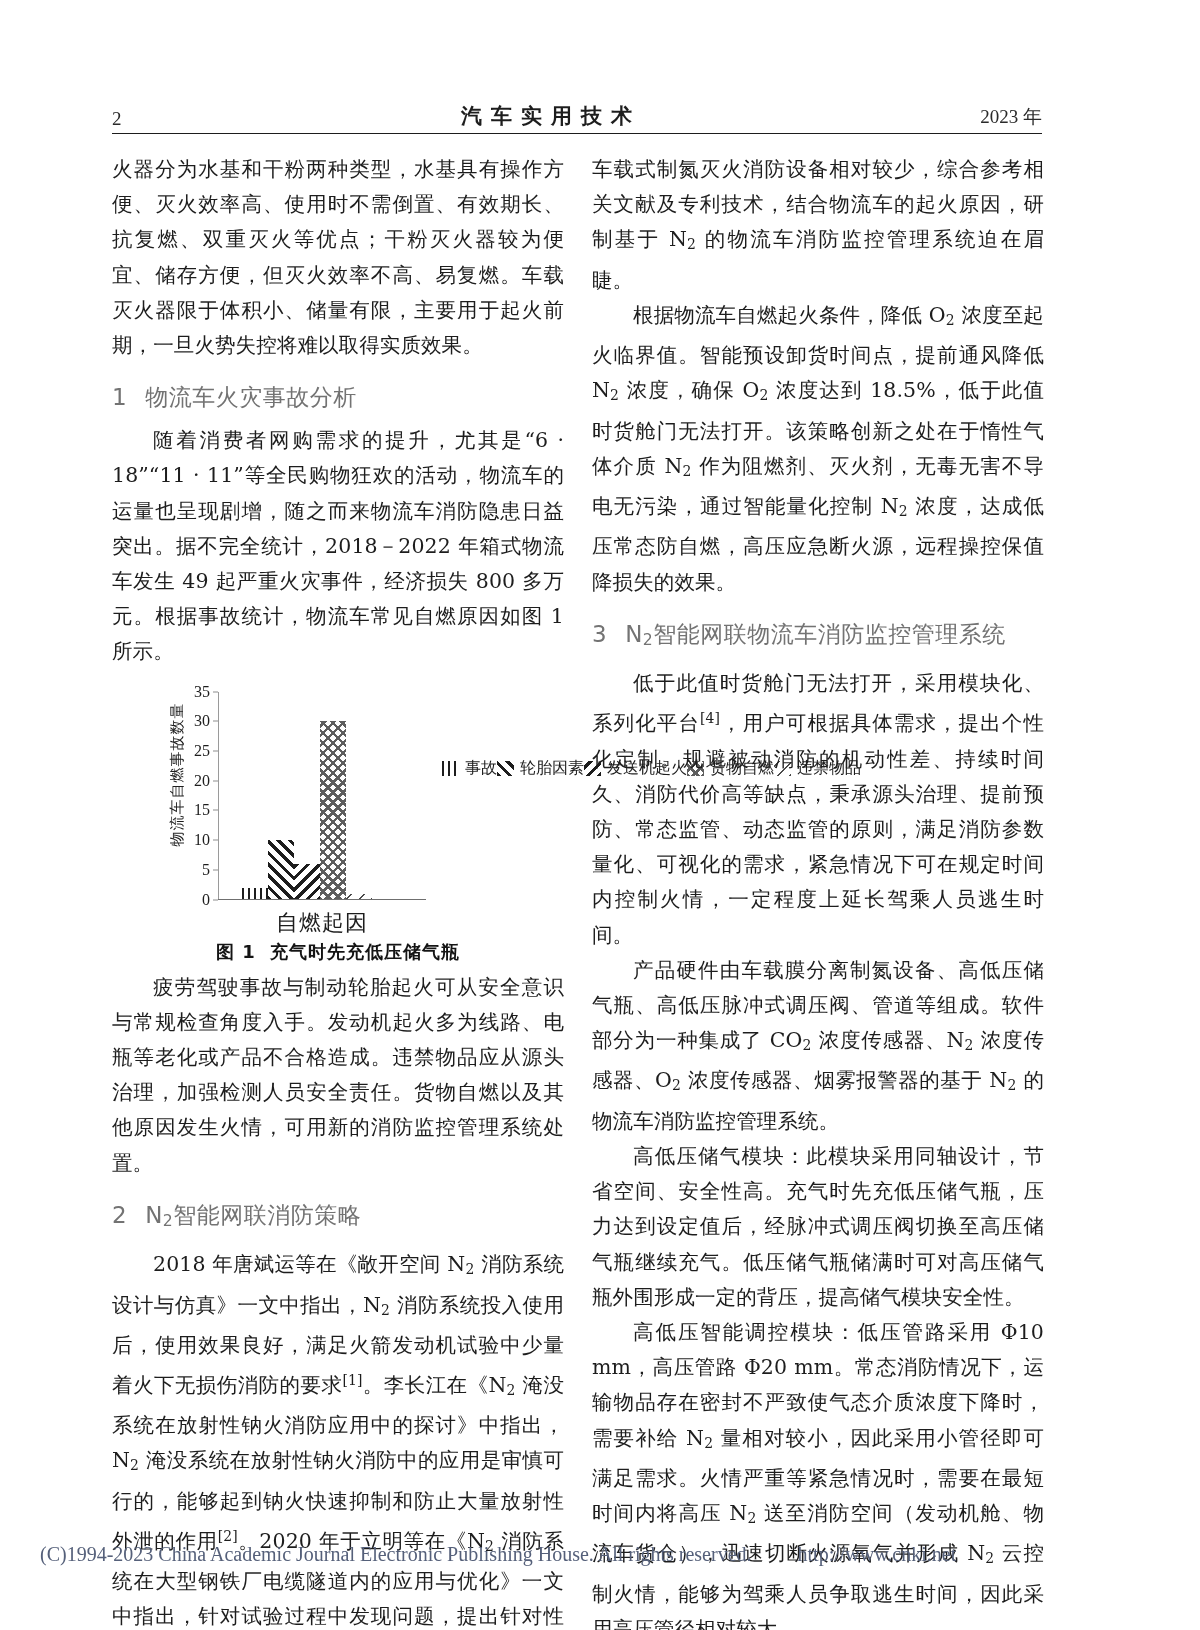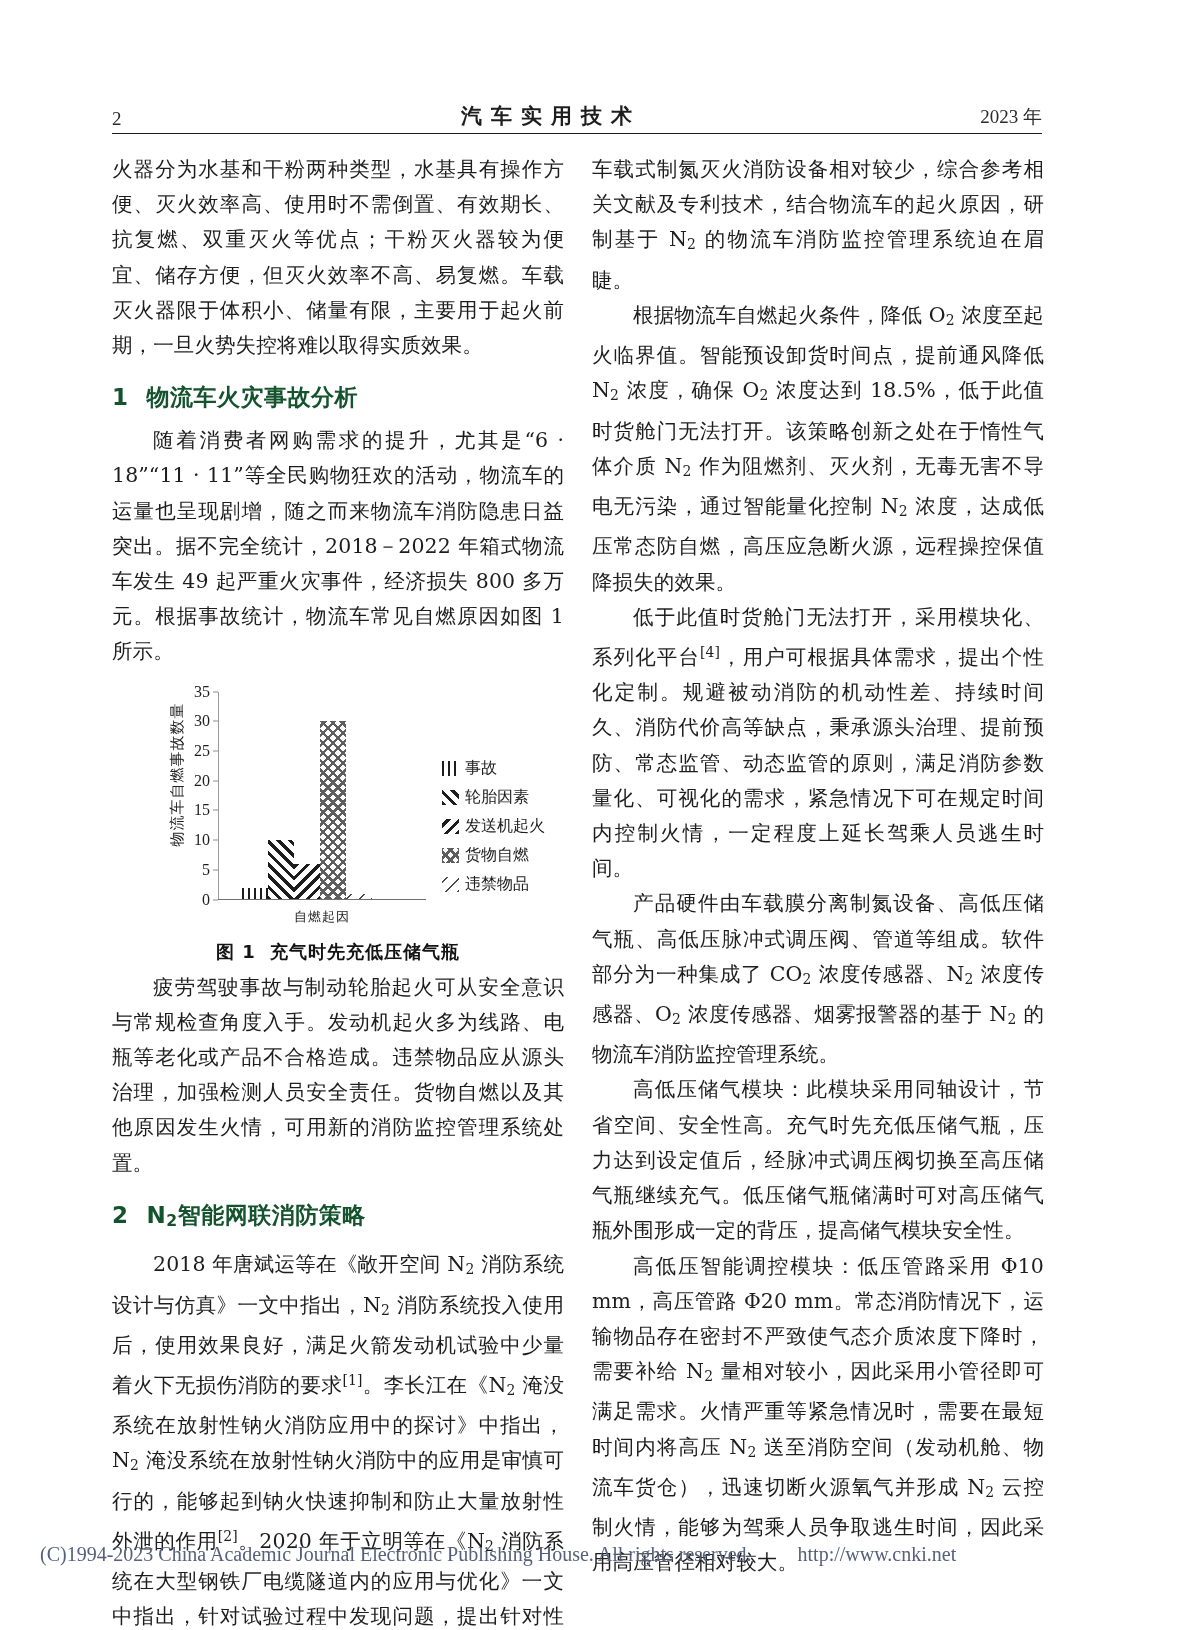--- a/index.html
+++ b/index.html
@@ -77,24 +77,24 @@
     letter-spacing: 0.1px;
     color: #1d1d1d;
     font-family: "DejaVu Serif", "Liberation Serif", serif;
   }
   p.indent { text-indent: 2em; }
 
   h2.sec-head {
     margin: 14px 0 6px 0;
     font-size: 23px;
     line-height: 40px;
-    font-weight: 700;
+    font-weight: 400;
     letter-spacing: 0.5px;
     font-family: "DejaVu Sans", "Liberation Sans", sans-serif;
-    color: #14532d;
+    color: #737373;
   }
   h2.sec-head .num { margin-right: 18px; }
 
   sub { font-size: 0.68em; vertical-align: -0.22em; }
   sup.ref { font-size: 0.68em; vertical-align: 0.5em; }
 
   
   .figure {
     margin: 10px 0 6px 0;
     width: 452px;
@@ -209,32 +209,31 @@
   .pat-sparse {
     background-image:
       repeating-linear-gradient(-45deg, #4a4a4a 0 1.6px, transparent 1.6px 9px);
   }
   .x-axis-title {
     position: absolute;
     left: 106px;
     top: 228px;
     width: 208px;
     text-align: center;
-    font-size: 13px;
+    font-size: 22px;
     letter-spacing: 1px;
     color: #1d1d1d;
     font-family: "DejaVu Serif", "Liberation Serif", serif;
   }
   .legend {
     position: absolute;
     left: 330px;
     top: 78px;
     display: flex;
-    flex-direction: column;
-    gap: 8px;
+    flex-direction: row;
   }
   .legend-item {
     display: flex;
     align-items: center;
     gap: 6px;
     font-size: 16px;
     color: #1d1d1d;
     font-family: "DejaVu Serif", "Liberation Serif", serif;
     white-space: nowrap;
   }
@@ -377,20 +376,23 @@
     <p class="body-par indent"><span>2018 年唐斌运等在《敞开空间 N</span><sub>2</sub><span> 消防系统设计与仿真》一文中指出，N</span><sub>2</sub><span> 消防系统投入使用后，使用效果良好，满足火箭发动机试验中少量着火下无损伤消防的要求</span><sup class="ref">[1]</sup><span>。李长江在《N</span><sub>2</sub><span> 淹没系统在放射性钠火消防应用中的探讨》中指出，N</span><sub>2</sub><span> 淹没系统在放射性钠火消防中的应用是审慎可行的，能够起到钠火快速抑制和防止大量放射性外泄的作用</span><sup class="ref">[2]</sup><span>。2020 年于立明等在《N</span><sub>2</sub><span> 消防系统在大型钢铁厂电缆隧道内的应用与优化》一文中指出，针对试验过程中发现问题，提出针对性解决方案，提升了 N</span></p>
 
   </div>
 
   <div class="col col-right">
 
     <p class="body-par"><span>车载式制氮灭火消防设备相对较少，综合参考相关文献及专利技术，结合物流车的起火原因，研制基于 N</span><sub>2</sub><span> 的物流车消防监控管理系统迫在眉睫。</span></p>
 
     <p class="body-par indent"><span>根据物流车自燃起火条件，降低 O</span><sub>2</sub><span> 浓度至起火临界值。智能预设卸货时间点，提前通风降低 N</span><sub>2</sub><span> 浓度，确保 O</span><sub>2</sub><span> 浓度达到 18.5%，低于此值时货舱门无法打开。该策略创新之处在于惰性气体介质 N</span><sub>2</sub><span> 作为阻燃剂、灭火剂，无毒无害不导电无污染，通过智能量化控制 N</span><sub>2</sub><span> 浓度，达成低压常态防自燃，高压应急断火源，远程操控保值降损失的效果。</span></p>
 
+    <h2 class="sec-head">
+      <span class="num">3</span><span>N</span><sub>2</sub><span>智能网联物流车消防监控管理系统</span>
+    </h2>
 
     <p class="body-par indent"><span>低于此值时货舱门无法打开，采用模块化、系列化平台</span><sup class="ref">[4]</sup><span>，用户可根据具体需求，提出个性化定制。规避被动消防的机动性差、持续时间久、消防代价高等缺点，秉承源头治理、提前预防、常态监管、动态监管的原则，满足消防参数量化、可视化的需求，紧急情况下可在规定时间内控制火情，一定程度上延长驾乘人员逃生时间。</span></p>
 
     <p class="body-par indent"><span>产品硬件由车载膜分离制氮设备、高低压储气瓶、高低压脉冲式调压阀、管道等组成。软件部分为一种集成了 CO</span><sub>2</sub><span> 浓度传感器、N</span><sub>2</sub><span> 浓度传感器、O</span><sub>2</sub><span> 浓度传感器、烟雾报警器的基于 N</span><sub>2</sub><span> 的物流车消防监控管理系统。</span></p>
 
     <p class="body-par indent">高低压储气模块：此模块采用同轴设计，节省空间、安全性高。充气时先充低压储气瓶，压力达到设定值后，经脉冲式调压阀切换至高压储气瓶继续充气。低压储气瓶储满时可对高压储气瓶外围形成一定的背压，提高储气模块安全性。</p>
 
     <p class="body-par indent"><span>高低压智能调控模块：低压管路采用 Φ10 mm，高压管路 Φ20 mm。常态消防情况下，运输物品存在密封不严致使气态介质浓度下降时，需要补给 N</span><sub>2</sub><span> 量相对较小，因此采用小管径即可满足需求。火情严重等紧急情况时，需要在最短时间内将高压 N</span><sub>2</sub><span> 送至消防空间（发动机舱、物流车货仓），迅速切断火源氧气并形成 N</span><sub>2</sub><span> 云控制火情，能够为驾乘人员争取逃生时间，因此采用高压管径相对较大。</span></p>
 
   </div>

